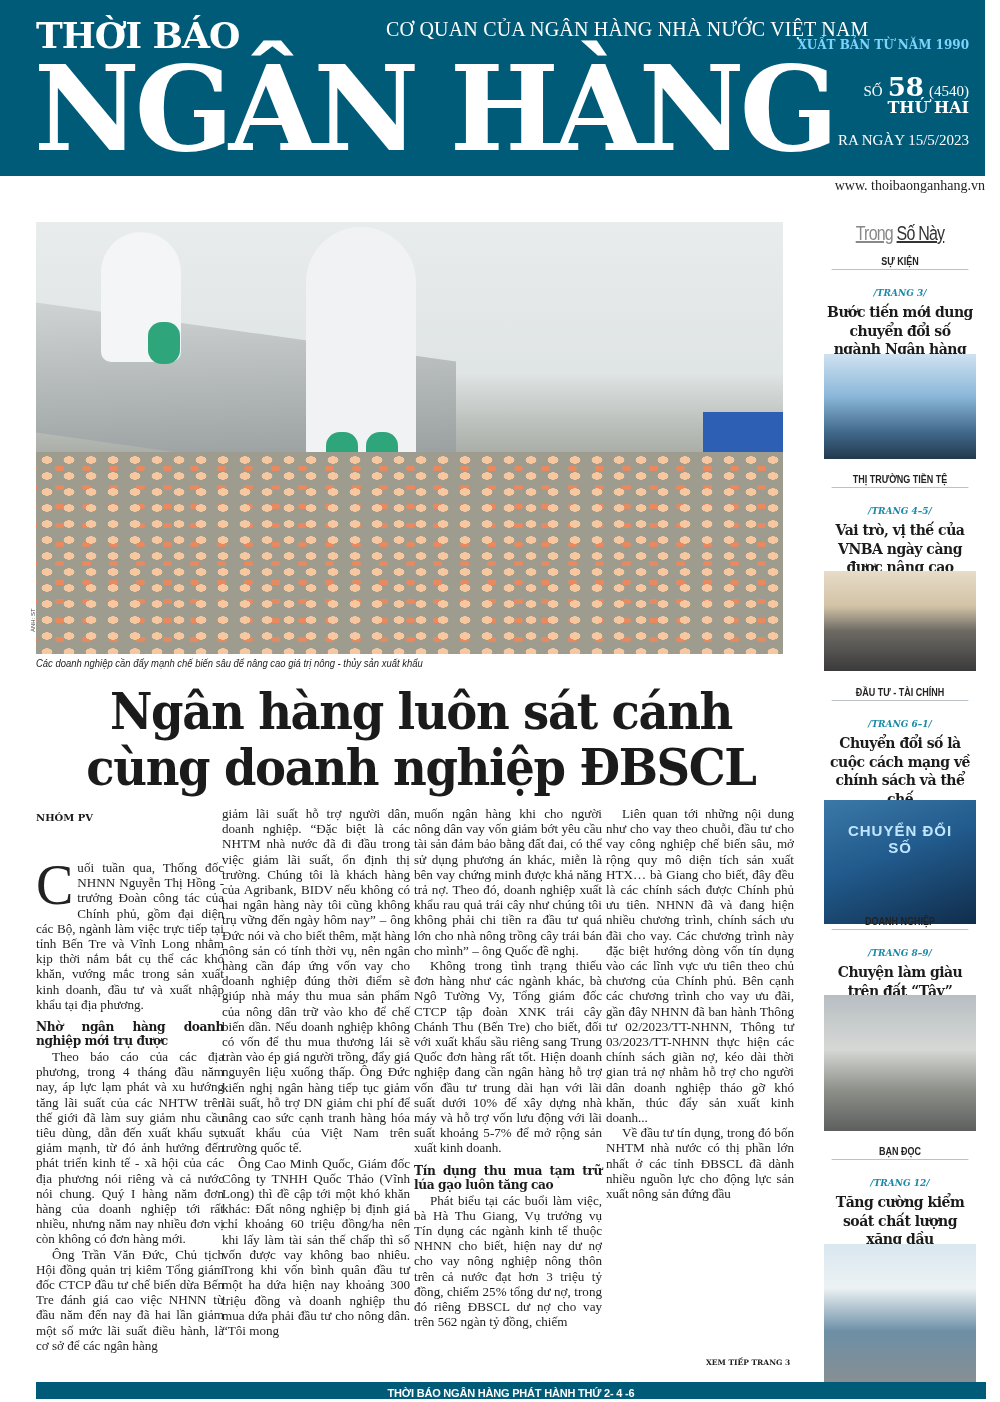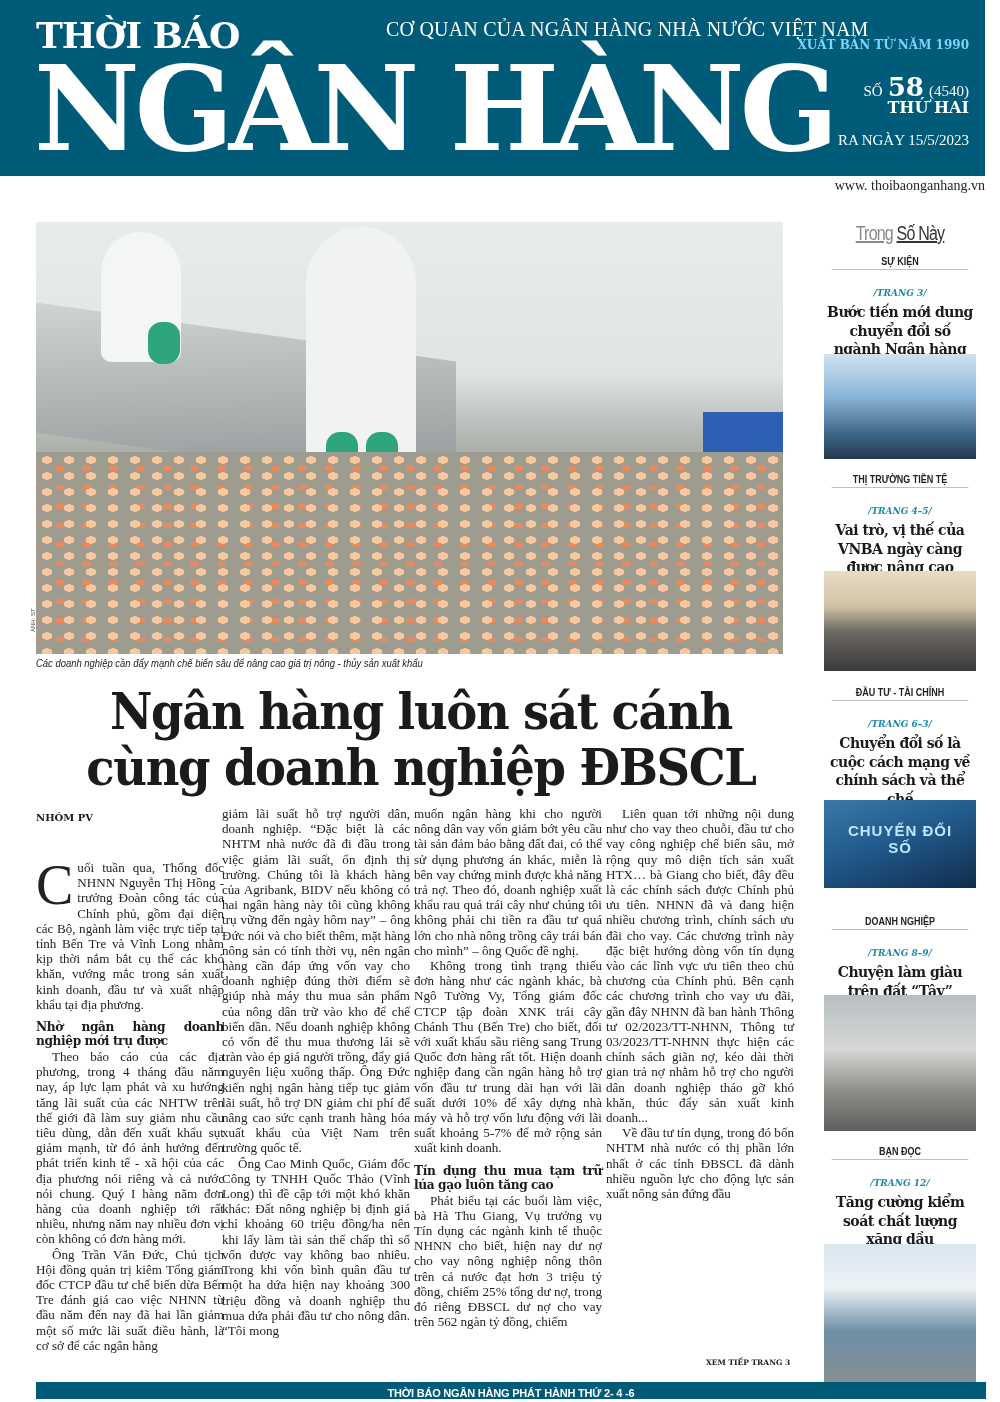--- a/index.html
+++ b/index.html
@@ -149,24 +149,24 @@
 
   <div class="sb-item" style="top:252px;">
     <div class="sb-cat">THỊ TRƯỜNG TIỀN TỆ</div>
     <div class="sb-page">/TRANG 4–5/</div>
     <div class="sb-head">Vai trò, vị thế của VNBA ngày càng được nâng cao</div>
   </div>
   <div class="sb-img img2" style="top:349px;height:100px;"></div>
 
   <div class="sb-item" style="top:465px;">
     <div class="sb-cat">ĐẦU TƯ - TÀI CHÍNH</div>
-    <div class="sb-page">/TRANG 6–3/</div>
+    <div class="sb-page">/TRANG 6–1/</div>
     <div class="sb-head">Chuyển đổi số là cuộc cách mạng về chính sách và thể chế</div>
   </div>
-  <div class="sb-img img3" style="top:578px;height:88px;">
+  <div class="sb-img img3" style="top:578px;height:124px;">
     <span>CHUYỂN ĐỔI SỐ</span>
   </div>
 
   <div class="sb-item" style="top:694px;">
     <div class="sb-cat">DOANH NGHIỆP</div>
     <div class="sb-page">/TRANG 8–9/</div>
     <div class="sb-head">Chuyện làm giàu trên đất “Tây”</div>
   </div>
   <div class="sb-img img4" style="top:773px;height:136px;"></div>
 

